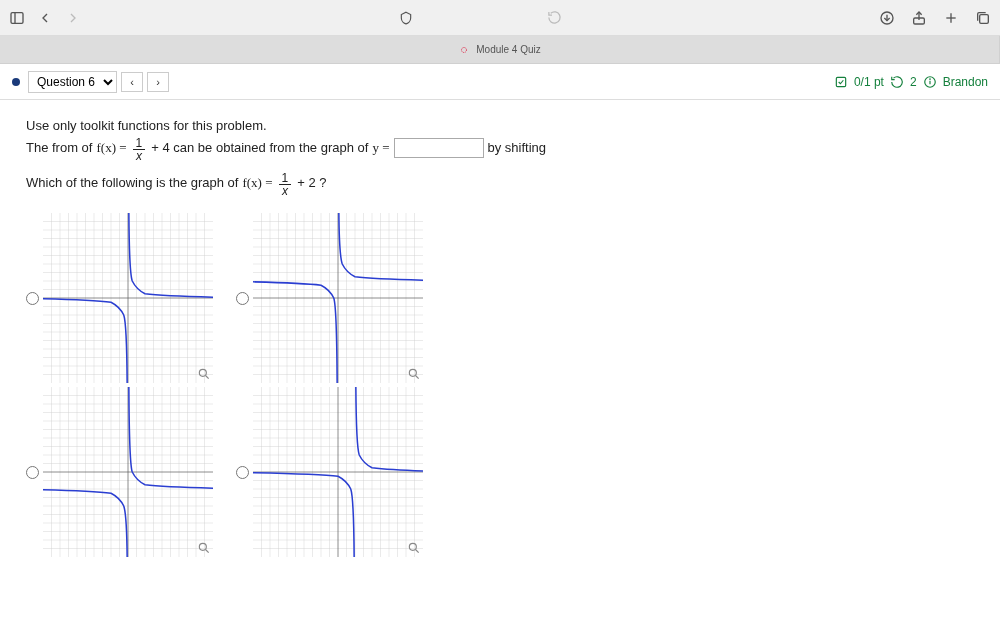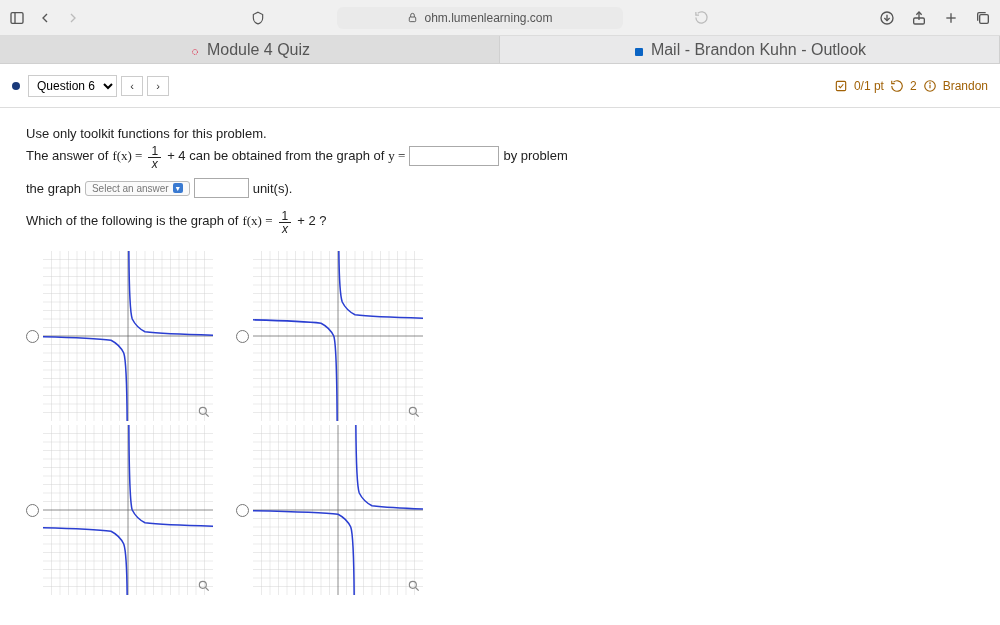--- a/index.html
+++ b/index.html
@@ -3,29 +3,29 @@
 <meta charset="utf-8">
 <style>
 * { box-sizing: border-box; margin: 0; padding: 0; }
 body { font-family: -apple-system, BlinkMacSystemFont, "Segoe UI", Arial, sans-serif; font-size: 13px; background: #f7f7f8; color: #222; width: 1000px; height: 625px; overflow: hidden; }
 .toolbar { height: 36px; background: #f0f0f0; border-bottom: 1px solid #dcdcdc; display: flex; align-items: center; padding: 0 8px; gap: 10px; }
 .toolbar .icon { color: #555; display:flex; align-items:center; justify-content:center; width:18px; height:18px; cursor:pointer; }
 .toolbar .icon.dim { color: #bbb; }
 .toolbar .spacer { flex: 1; }
 .toolbar .url { background: #eaeaea; border-radius:6px; padding:4px 70px; font-size:12px; color:#555; display:flex; align-items:center; gap:6px; }
 .toolbar .right { display:flex; gap:14px; align-items:center; margin-left:auto; color:#666; }
-.tabs { height: 28px; background: #e9e9ea; display:flex; border-bottom:1px solid #d0d0d0; font-size:16px; }
+.tabs { height: 28px; background: #e9e9ea; display:flex; border-bottom:1px solid #d0d0d0; font-size:10px; }
 .tab { flex:1; display:flex; align-items:center; justify-content:center; gap:6px; border-right:1px solid #d0d0d0; color:#555; cursor:pointer; }
 .tab.active { background:#ddd; }
 .tab .tabicon { width:12px; height:12px; display:inline-block; }
-.qbar { height: 44px; background:#fff; border-bottom:1px solid #ddd; display:flex; align-items:center; padding:0 12px; font-size:12px; }
+.qbar { height: 36px; background:#fff; border-bottom:1px solid #ddd; display:flex; align-items:center; padding:0 12px; font-size:12px; }
 .qbar .dot { width:8px; height:8px; border-radius:50%; background:#1a3a7a; margin-right:6px; }
 .qbar select { font-size:12px; border:1px solid #ccc; background:#fff; padding:2px 4px; margin-left:2px; }
 .qbar .nav { border:1px solid #ccc; background:#fff; width:22px; height:20px; margin-left:4px; cursor:pointer; display:inline-flex; align-items:center; justify-content:center; font-size:11px; color:#333; }
-.qbar .rightinfo { margin-left:auto; display:flex; align-items:center; gap:6px; color:#a16207; }
+.qbar .rightinfo { margin-left:auto; display:flex; align-items:center; gap:6px; color:#15803d; }
 .content { padding: 18px 26px; background:#fff; height: calc(625px - 36px - 28px - 32px); overflow:auto; }
 .instr { font-size:13px; margin-bottom:2px; }
 .line { font-size:13px; margin-bottom:10px; display:flex; align-items:center; flex-wrap:wrap; gap:4px; }
 .frac { display:inline-flex; flex-direction:column; align-items:center; font-size:12px; line-height:1; margin:0 2px; position:relative; top:2px; }
 .frac .num { border-bottom:1px solid #222; padding:0 3px; }
 .frac .den { padding:0 3px; font-style:italic; }
 .mathit { font-family: 'Times New Roman', serif; }
 input.blank { border:1px solid #aaa; height:20px; font-size:12px; padding:0 4px; }
 input.blank.w90 { width:90px; }
 input.blank.w55 { width:55px; }
@@ -58,27 +58,20 @@
         <polyline points="9 18 15 12 9 6"></polyline>
       </svg>
     </span>
   <span class="spacer"></span>
   <span class="icon">
       <svg viewBox="0 0 24 24" width="14" height="14" fill="none" stroke="currentColor" stroke-width="2">
         <path d="M12 2 L20 6 V12 C20 17 16 21 12 22 C8 21 4 17 4 12 V6 Z"></path>
       </svg>
     </span>
   <span style="width:50px"></span>
-  <div class="url">
-    <svg viewBox="0 0 24 24" width="11" height="11" fill="none" stroke="currentColor" stroke-width="2">
-        <rect x="5" y="11" width="14" height="10" rx="2"></rect>
-        <path d="M8 11 V7 a4 4 0 0 1 8 0 v4"></path>
-      </svg>
-    <span>ohm.lumenlearning.com</span>
-  </div>
   <span style="width:50px"></span>
   <span class="icon dim">
       <svg viewBox="0 0 24 24" width="15" height="15" fill="none" stroke="currentColor" stroke-width="2">
         <path d="M3 12a9 9 0 1 0 3-6.7"></path>
         <polyline points="3 3 3 8 8 8"></polyline>
       </svg>
     </span>
   <span class="spacer"></span>
   <div class="right">
     <span class="icon">
@@ -109,26 +102,20 @@
       </span>
   </div>
 </div>
 
 <div class="tabs">
   <div class="tab active">
     <span class="tabicon"><svg viewBox="0 0 24 24" width="12" height="12">
           <circle cx="12" cy="12" r="5" fill="none" stroke="#d24" stroke-width="2" stroke-dasharray="2 2"></circle>
         </svg></span>
     <span>Module 4 Quiz</span>
-  </div>
-  <div class="tab">
-    <span class="tabicon"><svg viewBox="0 0 24 24" width="12" height="12">
-          <rect x="4" y="4" width="16" height="16" rx="2" fill="#0a64c4"></rect>
-        </svg></span>
-    <span>Mail - Brandon Kuhn - Outlook</span>
   </div>
 </div>
 
 <div class="qbar">
   <span class="dot"></span>
   <select>
     <option>Question 6</option>
   </select>
   <span class="nav">‹</span>
   <span class="nav">›</span>
@@ -149,41 +136,32 @@
         <circle cx="12" cy="7" r="0.5" fill="currentColor"></circle>
       </svg>
     <span>Brandon</span>
   </div>
 </div>
 
 <div class="content">
   <div class="instr">Use only toolkit functions for this problem.</div>
 
   <div class="line">
-    <span>The answer of </span>
+    <span>The from of </span>
     <span class="mathit">f(x) =</span>
     <span class="frac">
       <span class="num">1</span>
       <span class="den">x</span>
     </span>
     <span> + 4  can be obtained from the graph of </span>
     <span class="mathit">y =</span>
     <input class="blank w90" style="">
-    <span>by problem</span>
-  </div>
-
-  <div class="line">
-    <span>the graph</span>
-    <span class="selbtn">
-      <span>Select an answer</span>
-      <span class="dd">▾</span>
-    </span>
-    <input class="blank w55" style="">
-    <span>unit(s).</span>
-  </div>
+    <span>by shifting</span>
+  </div>
+
 
   <div class="line" style="margin-top:6px;">
     <span>Which of the following is the graph of </span>
     <span class="mathit">f(x) =</span>
     <span class="frac">
       <span class="num">1</span>
       <span class="den">x</span>
     </span>
     <span> + 2 ?</span>
   </div>

